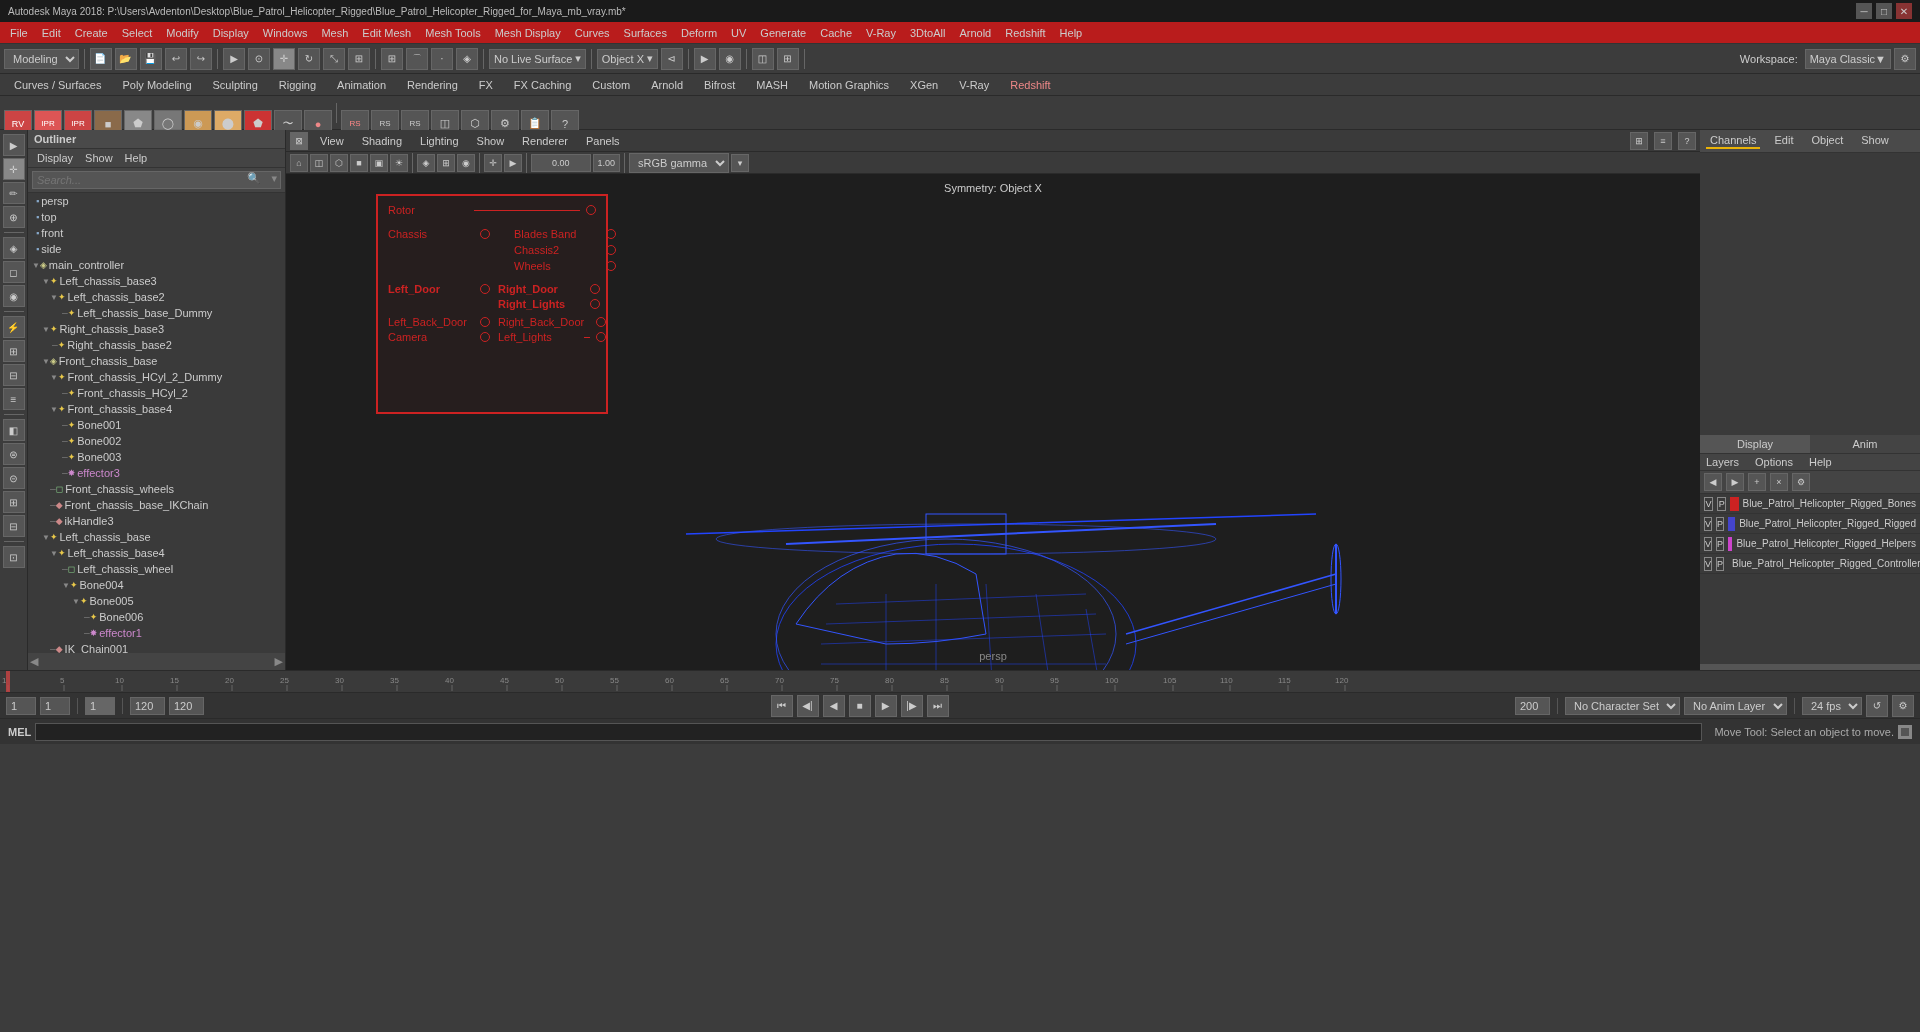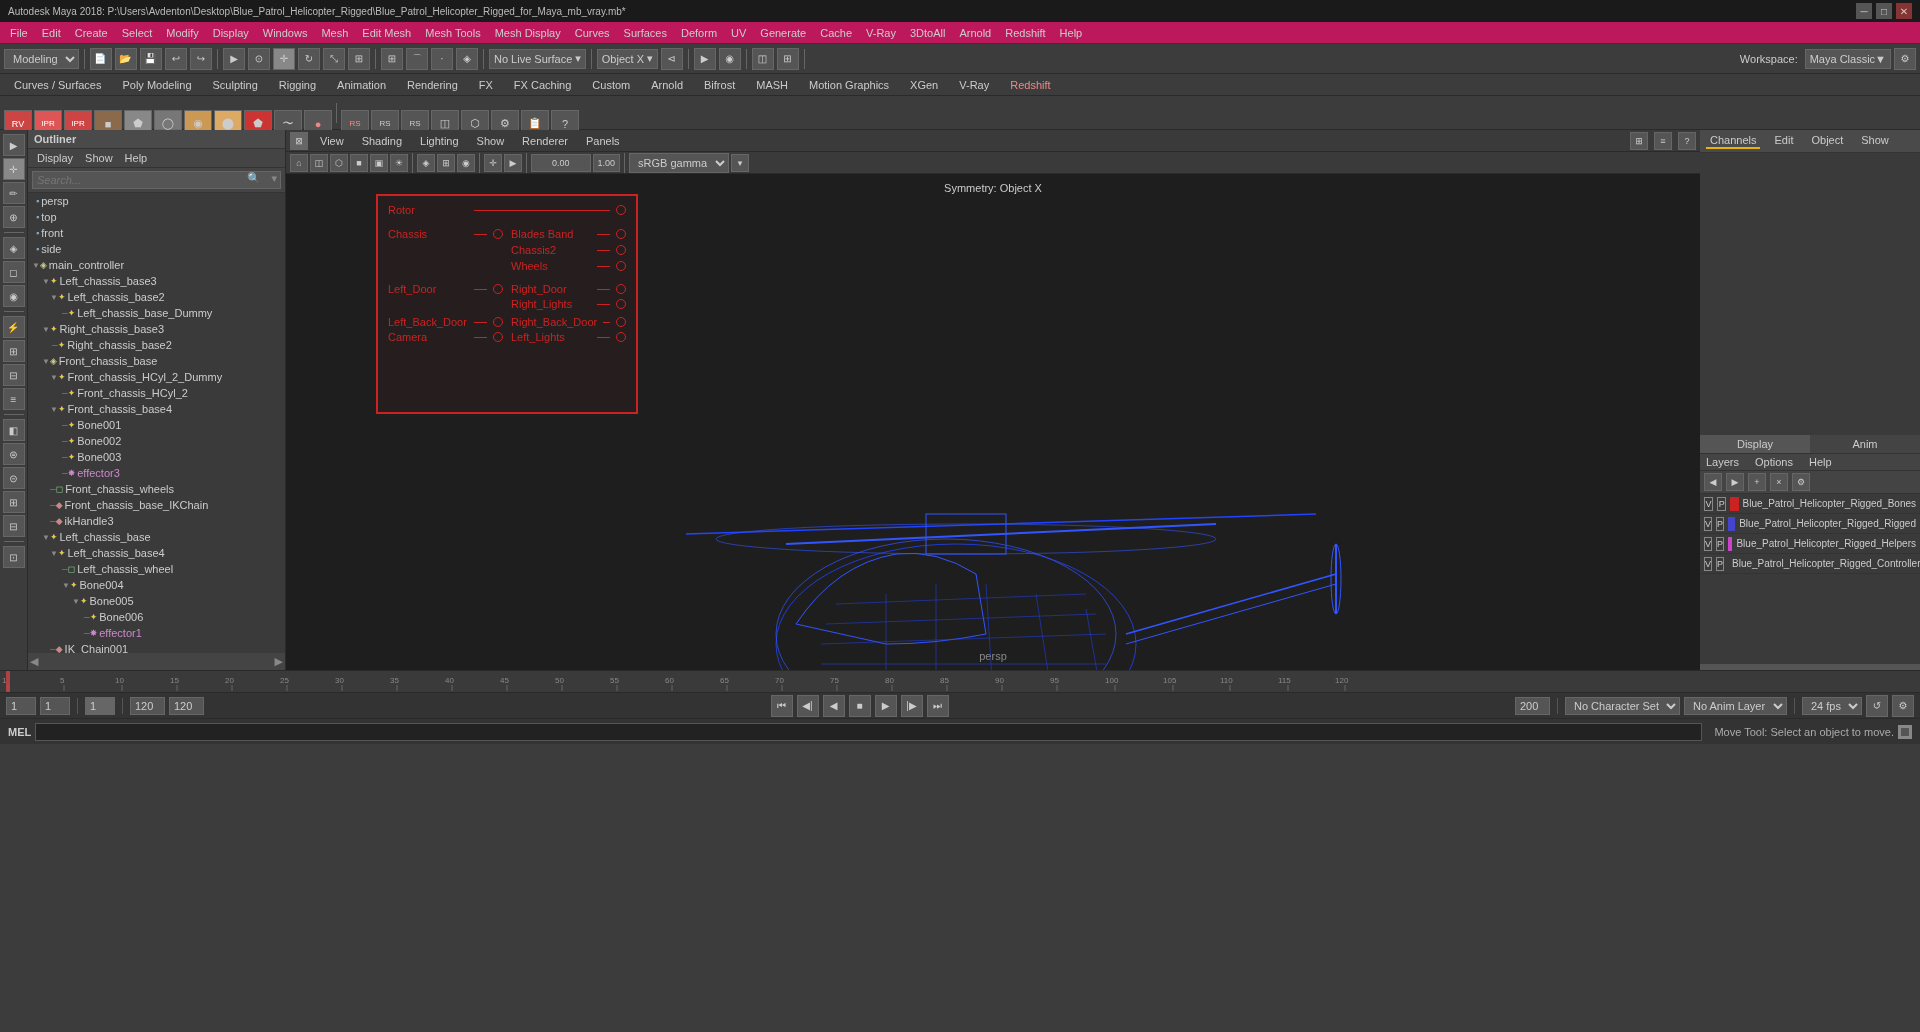--- a/index.html
+++ b/index.html
@@ -16,21 +16,21 @@
       color: #ccc;
       font-size: 11px;
     }
     #titlebar-controls { display: flex; gap: 4px; }
     #titlebar-controls span {
       width: 16px; height: 16px; background: #555; display: flex; align-items: center; justify-content: center; cursor: pointer; font-size: 10px;
     }
 
     
     #menubar {
-      background: #be185d;
+      background: #b91c1c;
       height: 22px;
       display: flex;
       align-items: center;
       padding: 0 4px;
       gap: 2px;
       border-bottom: 1px solid #333;
     }
     .menu-item {
       padding: 2px 6px;
       cursor: pointer;
@@ -237,21 +237,21 @@
       position: absolute;
       inset: 0;
       background: #1e1e1e;
     }
 
     
     #control-panel {
       position: absolute;
       top: 20px;
       left: 90px;
-      width: 262px;
+      width: 232px;
       height: 220px;
       background: rgba(40,30,30,0.85);
       border: 2px solid #cc2222;
     }
     .cp-row {
       display: flex;
       align-items: center;
       margin: 8px 10px;
       gap: 6px;
     }
@@ -826,21 +826,21 @@
           <text x="2" y="-26" fill="#2222cc" font-size="9">Z</text>
         </g>
       </svg>
 
       <div id="control-panel">
         <div class="cp-row">
           <span class="cp-label">Rotor</span>
           <div class="cp-line"></div>
           <div class="cp-circle"></div>
         </div>
-        <div style="display:flex;margin:4px 10px;gap:8px;">
+        <div style="display:flex;margin:4px 10px;gap:24px;">
           <div style="flex:1;">
             <div class="cp-row" style="margin:4px 0;">
               <span class="cp-label">Chassis</span>
               <div class="cp-line"></div>
               <div class="cp-circle"></div>
             </div>
           </div>
           <div style="flex:1;">
             <div class="cp-row" style="margin:4px 0;">
               <span class="cp-label">Blades Band</span>
@@ -852,21 +852,21 @@
               <div class="cp-line"></div>
               <div class="cp-circle"></div>
             </div>
             <div class="cp-row" style="margin:4px 0;">
               <span class="cp-label">Wheels</span>
               <div class="cp-line"></div>
               <div class="cp-circle"></div>
             </div>
           </div>
         </div>
-        <div style="display:flex;margin:0 10px;gap:8px;">
+        <div style="display:flex;margin:0 10px;gap:8px;font-weight:bold;">
           <div style="flex:1;">
             <div class="cp-row" style="margin:3px 0;">
               <span class="cp-label">Left_Door</span>
               <div class="cp-line"></div>
               <div class="cp-circle"></div>
             </div>
           </div>
           <div style="flex:1;">
             <div class="cp-row" style="margin:3px 0;">
               <span class="cp-label">Right_Door</span>

